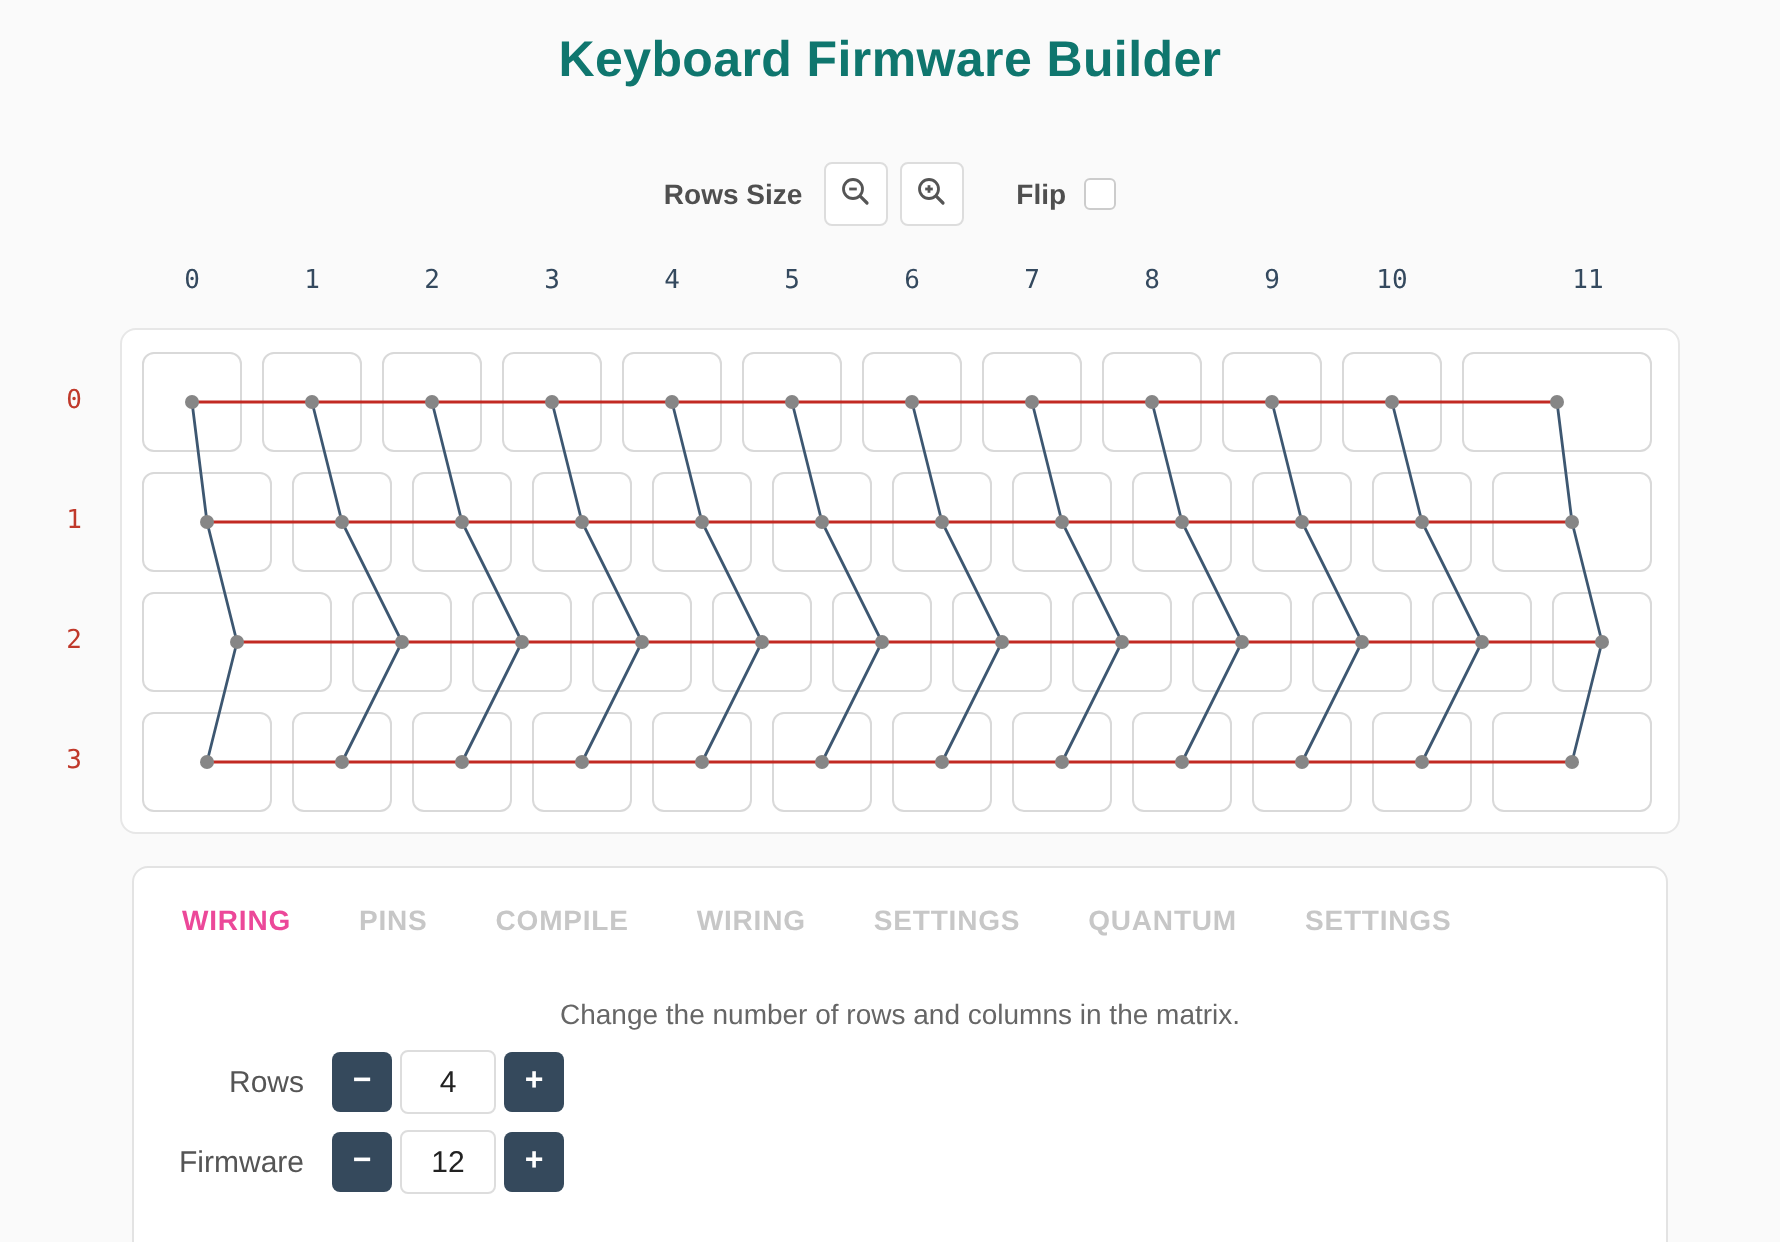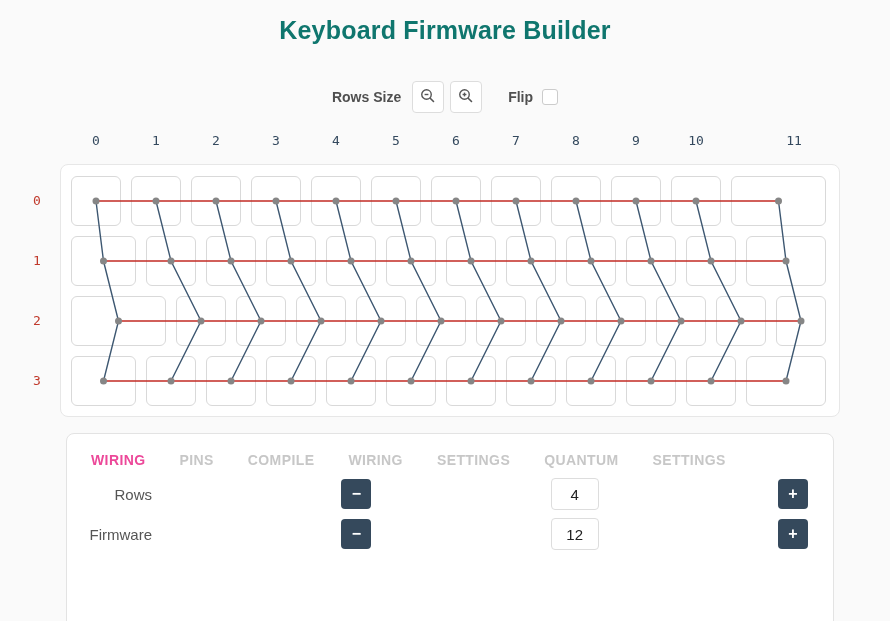--- a/index.html
+++ b/index.html
@@ -108,21 +108,21 @@
   .tab.active { color: #ec4899; }
   .panel-description {
     margin-top: 31px;
     text-align: center;
     font-size: 14px;
     color: #666;
   }
   .stepper-row {
     margin-top: 10px;
     display: flex;
-    justify-content: space-between;
+    justify-content: flex-start;
     align-items: center;
     transform: translateX(-25px);
   }
   .stepper-row + .stepper-row { margin-top: 8px; }
   .stepper-label {
     width: 110px;
     text-align: right;
     margin-right: 14px;
     font-size: 15px;
     color: #555;
@@ -318,20 +318,21 @@
 <div class="panel">
   <div class="tabs">
       <span class="tab active">WIRING</span>
       <span class="tab">PINS</span>
       <span class="tab">COMPILE</span>
       <span class="tab">WIRING</span>
       <span class="tab">SETTINGS</span>
       <span class="tab">QUANTUM</span>
       <span class="tab">SETTINGS</span>
     </div>
+  <div class="panel-description">Change the number of rows and columns in the matrix.</div>
   <div id="steppers">
       <div class="stepper-row">
         <span class="stepper-label">Rows</span>
         <button class="stepper-btn">−</button>
         <input class="stepper-input" value="4" style="">
         <button class="stepper-btn">+</button>
       </div>
       <div class="stepper-row">
         <span class="stepper-label">Firmware</span>
         <button class="stepper-btn">−</button>

